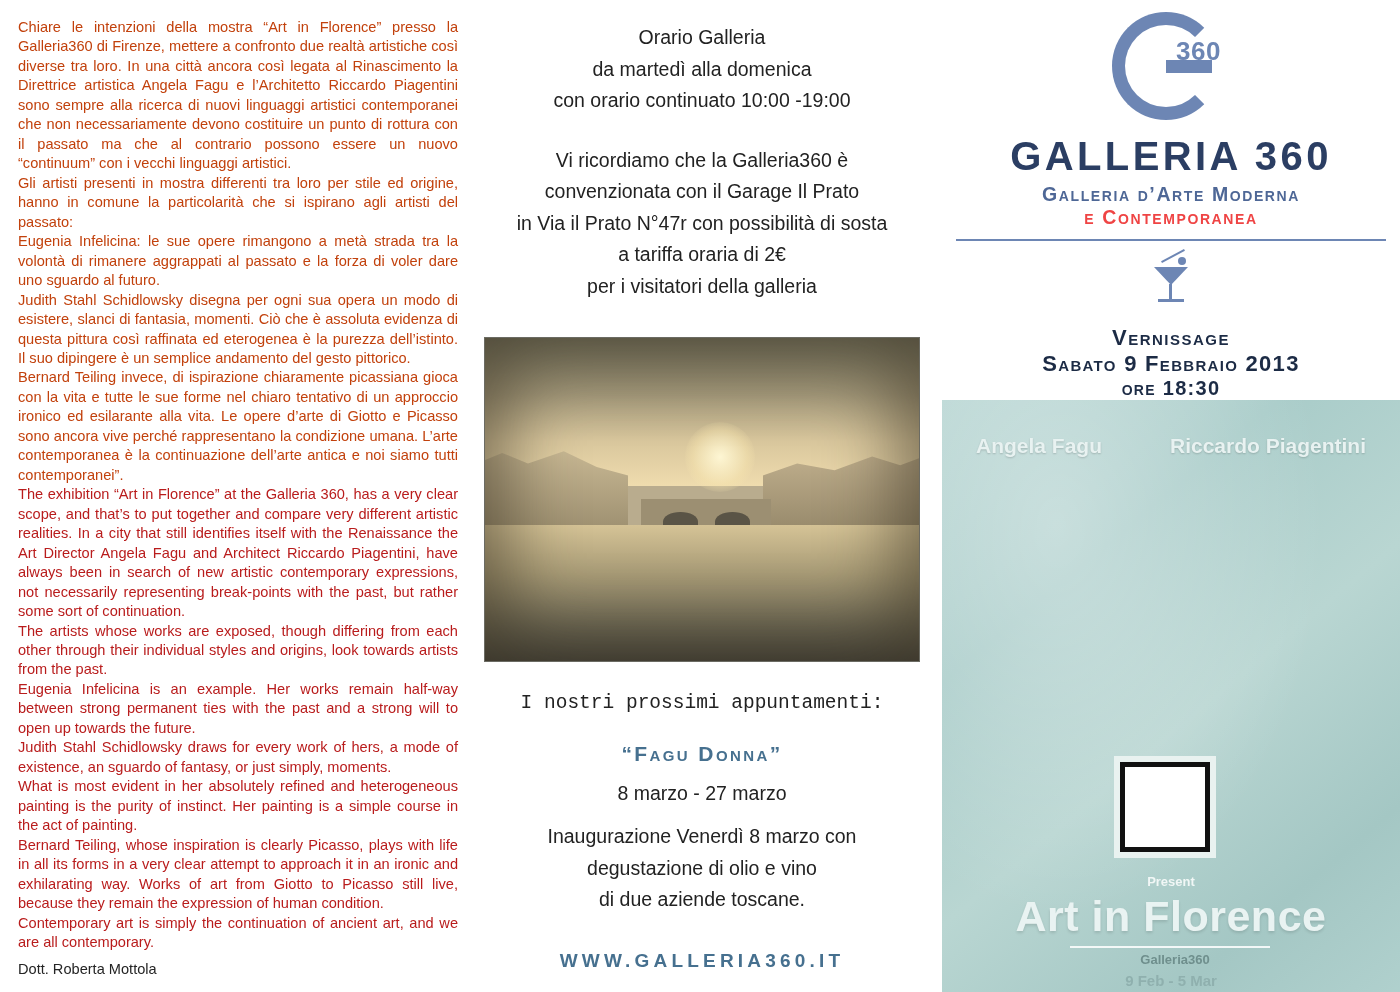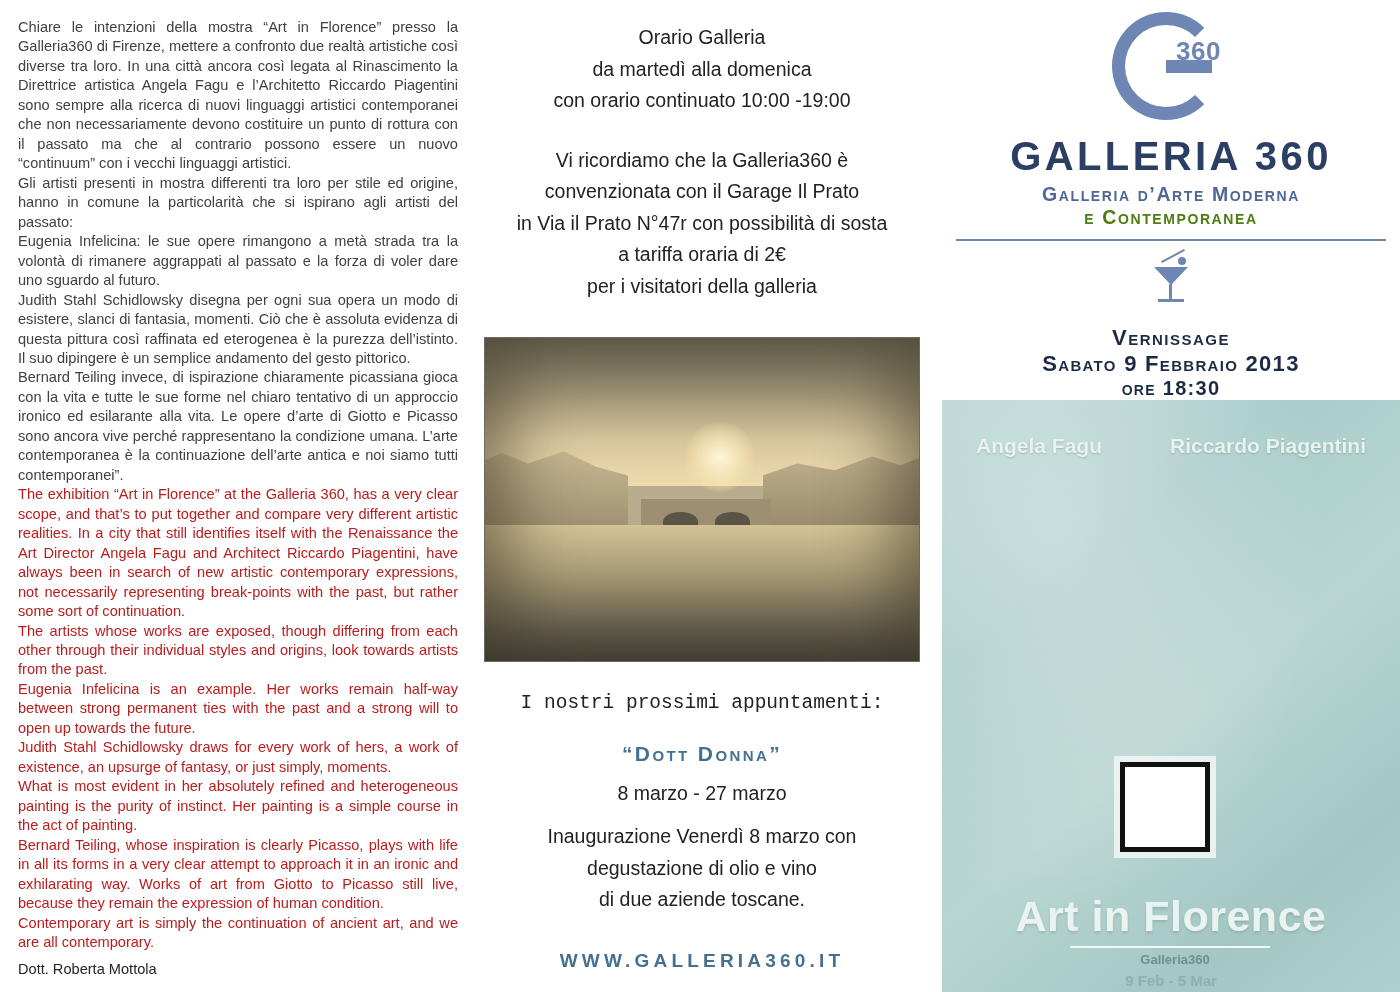--- a/index.html
+++ b/index.html
@@ -21,21 +21,21 @@
   .col-left {
     position: absolute;
     left: 18px;
     top: 18px;
     width: 440px;
     height: 956px;
   }
   .body-it {
     font-size: 14.6px;
     line-height: 1.335;
-    color: #404040;
+    color: #c2410c;
     text-align: justify;
     margin: 0 0 0 0;
   }
   .body-en {
     font-size: 14.6px;
     line-height: 1.335;
     color: #b91c1c;
     text-align: justify;
     margin: 0;
   }
@@ -184,21 +184,21 @@
     letter-spacing: 1.6px;
     color: #4e6796;
     font-variant: small-caps;
     font-weight: bold;
     margin-top: 4px;
   }
   .brand-sub2 {
     text-align: center;
     font-size: 19.5px;
     letter-spacing: 1.6px;
-    color: #4d7c0f;
+    color: #ef4444;
     font-variant: small-caps;
     font-weight: bold;
   }
   .rule {
     width: 430px;
     height: 2px;
     background: #6d86b4;
     margin: 10px auto 0 auto;
   }
   .vern-row {
@@ -322,21 +322,21 @@
   <div class="col-left">
     <p class="body-it">Chiare le intenzioni della mostra “Art in Florence” presso la Galleria360 di Firenze, mettere a confronto due realtà artistiche così diverse tra loro. In una città ancora così legata al Rinascimento la Direttrice artistica Angela Fagu e l’Architetto Riccardo Piagentini sono sempre alla ricerca di nuovi linguaggi artistici contemporanei che non necessariamente devono costituire un punto di rottura con il passato ma che al contrario possono essere un nuovo “continuum” con i vecchi linguaggi artistici.</p>
     <p class="body-it">Gli artisti presenti in mostra differenti tra loro per stile ed origine, hanno in comune la particolarità che si ispirano agli artisti del passato:</p>
     <p class="body-it">Eugenia Infelicina: le sue opere rimangono a metà strada tra la volontà di rimanere aggrappati al passato e la forza di voler dare uno sguardo al futuro.</p>
     <p class="body-it">Judith Stahl Schidlowsky disegna per ogni sua opera un modo di esistere, slanci di fantasia, momenti. Ciò che è assoluta evidenza di questa pittura così raffinata ed eterogenea è la purezza dell’istinto. Il suo dipingere è un semplice andamento del gesto pittorico.</p>
     <p class="body-it">Bernard Teiling invece, di ispirazione chiaramente picassiana gioca con la vita e tutte le sue forme nel chiaro tentativo di un approccio ironico ed esilarante alla vita. Le opere d’arte di Giotto e Picasso sono ancora vive perché rappresentano la condizione umana. L’arte contemporanea è la continuazione dell’arte antica e noi siamo tutti contemporanei”.</p>
 
     <p class="body-en">The exhibition “Art in Florence” at the Galleria 360, has a very clear scope, and that’s to put together and compare very different artistic realities. In a city that still identifies itself with the Renaissance the Art Director Angela Fagu and Architect Riccardo Piagentini, have always been in search of new artistic contemporary expressions, not necessarily representing break-points with the past, but rather some sort of continuation.</p>
     <p class="body-en">The artists whose works are exposed, though differing from each other through their individual styles and origins, look towards artists from the past.</p>
     <p class="body-en">Eugenia Infelicina is an example. Her works remain half-way between strong permanent ties with the past and a strong will to open up towards the future.</p>
-    <p class="body-en">Judith Stahl Schidlowsky draws for every work of hers, a work of existence, an upsurge of fantasy, or just simply, moments.</p>
+    <p class="body-en">Judith Stahl Schidlowsky draws for every work of hers, a mode of existence, an sguardo of fantasy, or just simply, moments.</p>
     <p class="body-en">What is most evident in her absolutely refined and heterogeneous painting is the purity of instinct. Her painting is a simple course in the act of painting.</p>
     <p class="body-en">Bernard Teiling, whose inspiration is clearly Picasso, plays with life in all its forms in a very clear attempt to approach it in an ironic and exhilarating way. Works of art from Giotto to Picasso still live, because they remain the expression of human condition.</p>
     <p class="body-en">Contemporary art is simply the continuation of ancient art, and we are all contemporary.</p>
 
     <div class="sig">Dott. Roberta Mottola</div>
   </div>
 
   <div class="col-center">
     <div class="center-block" style="white-space: pre-line;">Orario Galleria
 da martedì alla domenica
@@ -353,21 +353,21 @@
       <div class="bank-l"></div>
       <div class="bank-r"></div>
       <div class="bridge"></div>
       <div class="arch1"></div>
       <div class="arch2"></div>
       <div class="water"></div>
       <div class="vig"></div>
     </div>
 
     <div class="appt">I nostri prossimi appuntamenti:</div>
-    <div class="arte-donna">“Dott Donna”</div>
+    <div class="arte-donna">“Fagu Donna”</div>
     <div class="appt-lines">8 marzo - 27 marzo</div>
     <div class="appt-lines" style="white-space: pre-line;">Inaugurazione Venerdì 8 marzo con
 degustazione di olio e vino
 di due aziende toscane.</div>
     <div class="weburl">WWW.GALLERIA360.IT</div>
   </div>
 
   <div class="col-right">
 
     <div class="logo-wrap">
@@ -399,20 +399,21 @@
     </div>
 
     <div class="poster">
       <div class="artists">
         <span>Angela Fagu</span>
         <span>Riccardo Piagentini</span>
       </div>
       <div class="qr">
         <div class="qgrid"></div>
       </div>
+      <div class="present">Present</div>
       <div class="art-title">Art in Florence</div>
       <div class="art-underline"></div>
       <div class="art-gallery">Galleria360</div>
       <div class="art-dates">9 Feb - 5 Mar</div>
       <div class="art-addr">Via il Prato 11r Florence</div>
       <div class="ingresso">Ingresso libero</div>
     </div>
 
     <div class="footer-line1">www.galleria360.it - info@galleria360.it</div>
 

